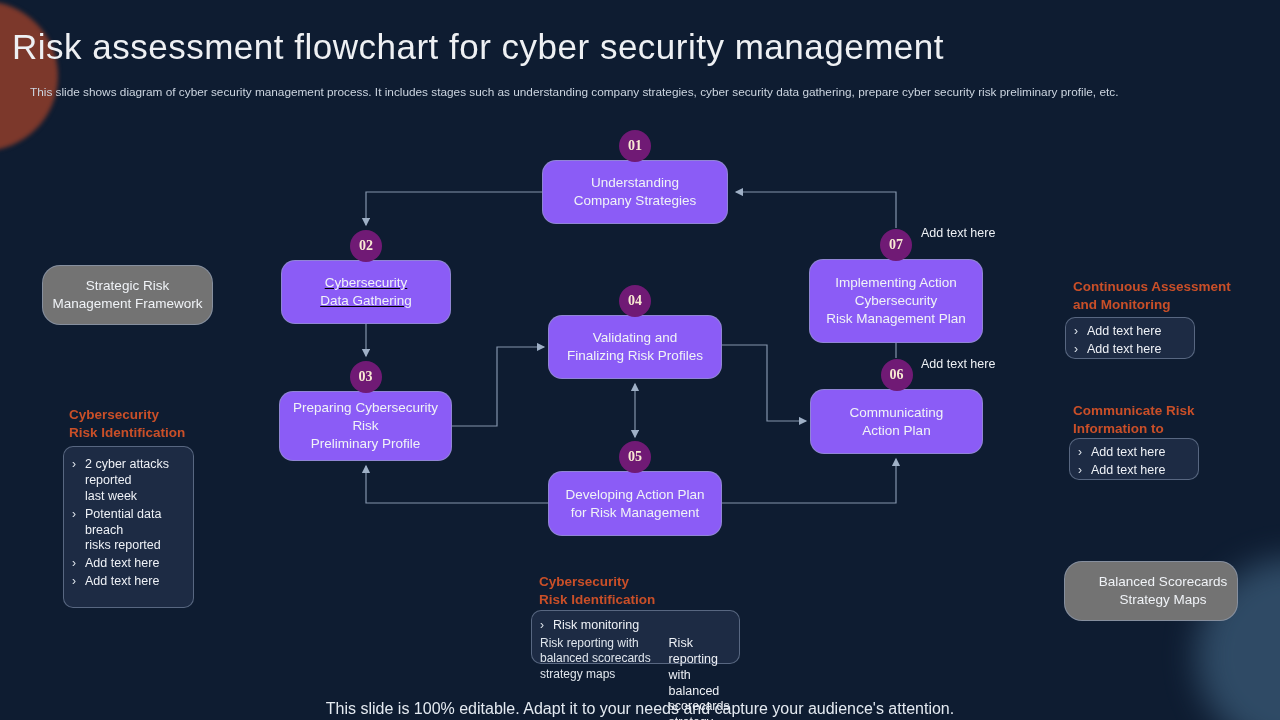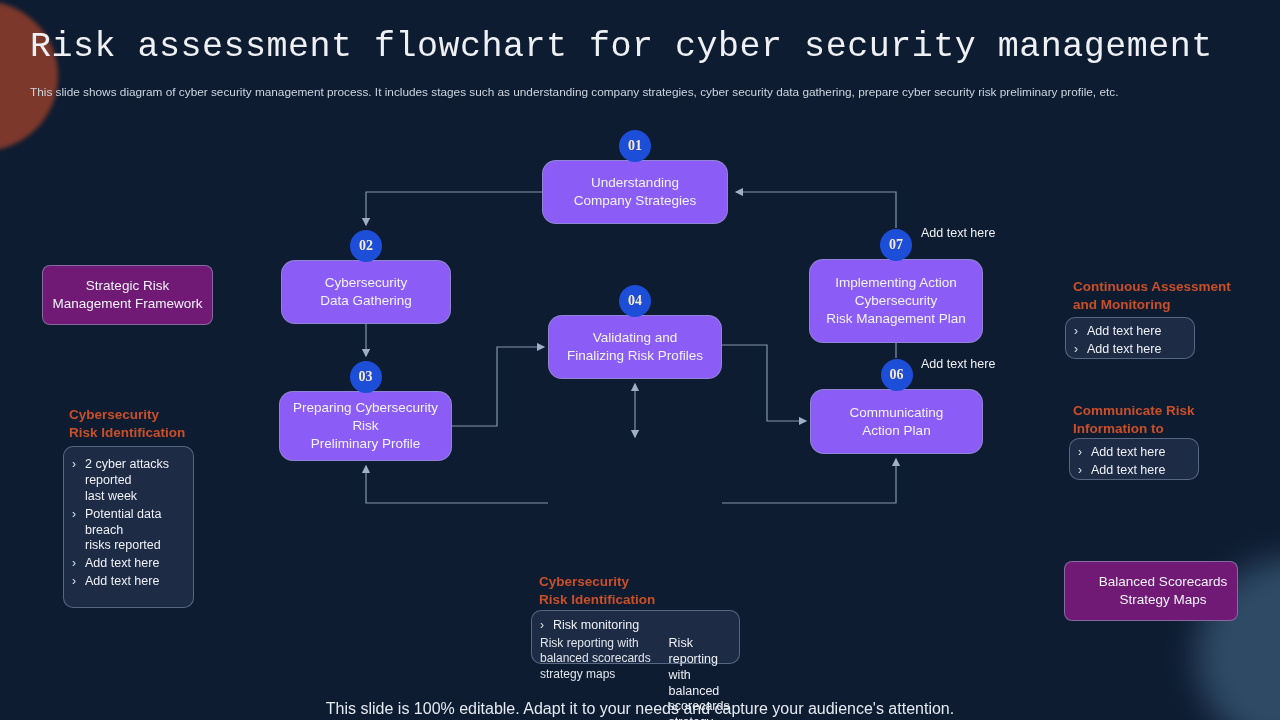--- a/index.html
+++ b/index.html
@@ -8,45 +8,45 @@
     position:relative; width:1280px; height:720px;
     background:#0e1c31; overflow:hidden;
     font-family:"Liberation Sans", sans-serif;
   }
   
   .decor-tl { position:absolute; left:-92px; top:1px; width:150px; height:150px;
     border-radius:50%; background:#7c382b; filter:blur(2px); }
   .decor-br { position:absolute; left:1196px; top:558px; width:195px; height:195px;
     border-radius:50%; background:#35536f; filter:blur(16px); opacity:.85; }
   
-  .title { position:absolute; left:30px; top:27px; font-family:Liberation Mono, monospace;
+  .title { position:absolute; left:12px; top:27px; font-family:Liberation Sans, sans-serif;
     font-size:35px; font-weight:400; color:#eef0f3; letter-spacing:.5px; white-space:nowrap; }
   .subtitle { position:absolute; left:30px; top:85px; font-size:11.8px; color:#ccd5e0; white-space:nowrap; }
   .footer { position:absolute; left:0; top:700px; width:1280px; text-align:center;
     font-size:16px; color:#e4eaf1; }
   
   .step { position:absolute; }
   .fbox { width:100%; height:100%; background:#8b5cf6;
     border:1px solid rgba(148,163,190,.58); border-radius:14px;
     display:flex; align-items:center; justify-content:center; text-align:center;
     color:#f0f3f7; font-size:13.5px; line-height:1.32; white-space:pre-line; padding:0; }
   .numcircle { position:absolute; left:50%; top:-30px; transform:translateX(-50%);
-    width:32px; height:32px; border-radius:50%; background:#1d4ed8;
+    width:32px; height:32px; border-radius:50%; background:#701a75;
     color:#f8ead2; font-family:"Liberation Serif", serif; font-weight:bold; font-size:14px;
     display:flex; align-items:center; justify-content:center; z-index:2; }
   .s1 { left:542px; top:160px; width:186px; height:64px; }
-  .s2 { left:281px; top:260px; width:170px; height:64px; }
+  .s2 { left:281px; top:260px; width:170px; height:64px;text-decoration:underline; }
   .s3 { left:279px; top:391px; width:173px; height:70px; }
   .s4 { left:548px; top:315px; width:174px; height:64px; }
   .s5 { left:548px; top:471px; width:174px; height:65px; }
   .s6 { left:810px; top:389px; width:173px; height:65px; }
   .s7 { left:809px; top:259px; width:174px; height:84px; }
   
-  .sbox { position:absolute; background:#701a75; border:1px solid rgba(148,163,190,.58);
-    border-radius:8px; display:flex; align-items:center; justify-content:center;
+  .sbox { position:absolute; background:#737373; border:1px solid rgba(148,163,190,.58);
+    border-radius:18px; display:flex; align-items:center; justify-content:center;
     text-align:center; color:#f0f3f7; font-size:13.5px; line-height:1.32; white-space:pre-line; }
   .sb1 { left:42px;   top:265px; width:171px; height:60px; }
   .sb2 { left:292px;  top:561px; width:175px; height:60px; }
   .sb3 { left:1064px; top:561px; width:174px; height:60px;padding-left:24px; }
   
   .panel-heading { position:absolute; color:#c94f28; font-weight:bold; font-size:13.5px;
     line-height:1.35; white-space:pre-line; }
   .panel-box { position:absolute; background:#1d2b44; border:1px solid rgba(148,163,190,.5);
     border-radius:10px; padding:10px 6px 8px 8px; color:#eef1f6; font-size:12.5px; }
   .ph-left { left:69px;  top:406px; }
@@ -111,20 +111,25 @@
     <div class="numcircle">03</div>
     <div class="fbox">Preparing Cybersecurity
 Risk
 Preliminary Profile</div>
   </div>
   <div class="step s4">
     <div class="numcircle">04</div>
     <div class="fbox">Validating and
 Finalizing Risk Profiles</div>
   </div>
+  <div class="step s5">
+    <div class="numcircle">05</div>
+    <div class="fbox">Developing Action Plan
+for Risk Management</div>
+  </div>
   <div class="step s6">
     <div class="numcircle">06</div>
     <div class="fbox">Communicating
 Action Plan</div>
   </div>
   <div class="step s7">
     <div class="numcircle">07</div>
     <div class="fbox">Implementing Action
 Cybersecurity
 Risk Management Plan</div>

